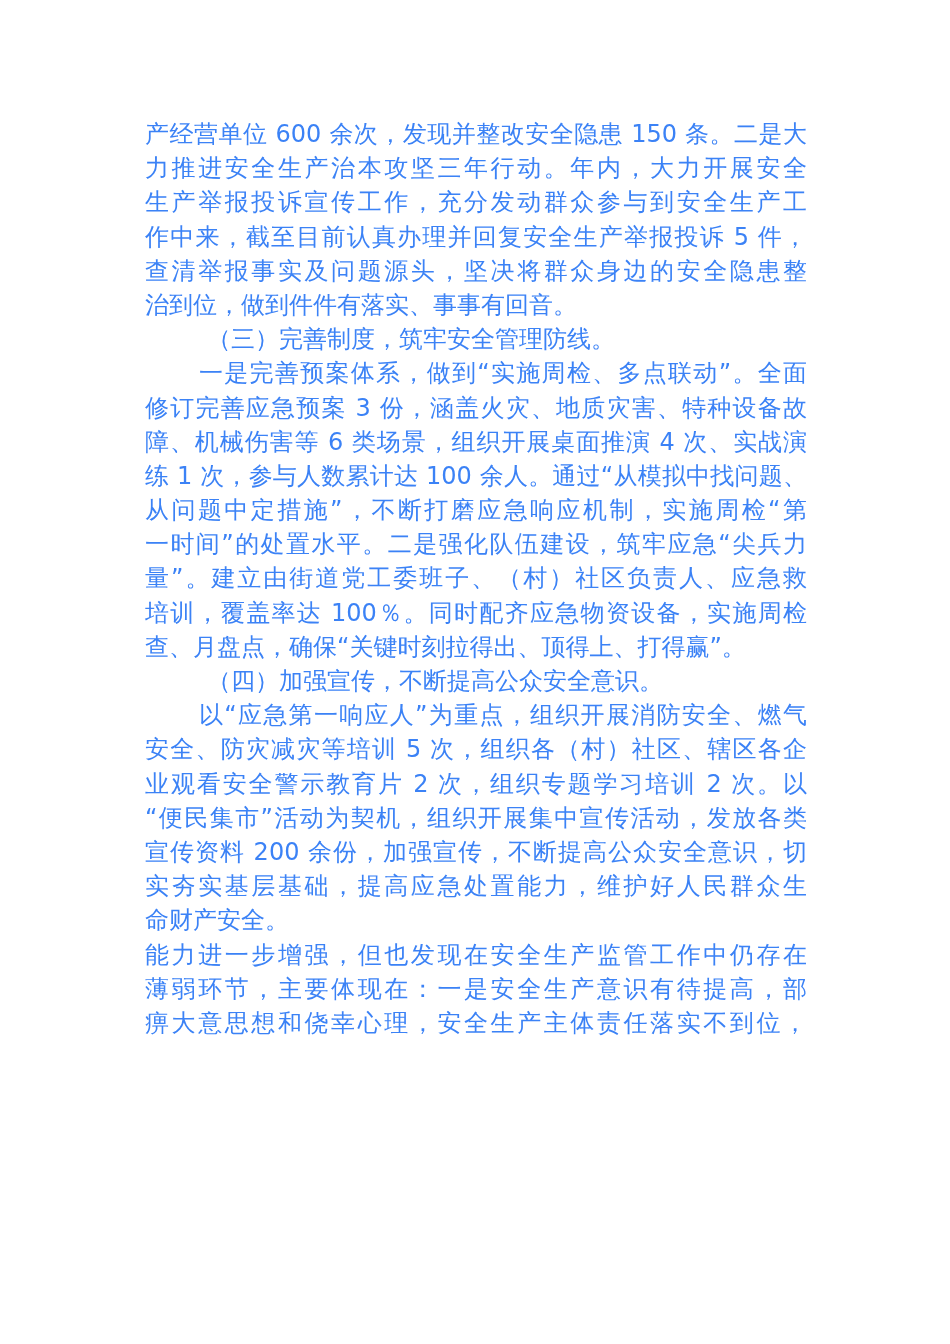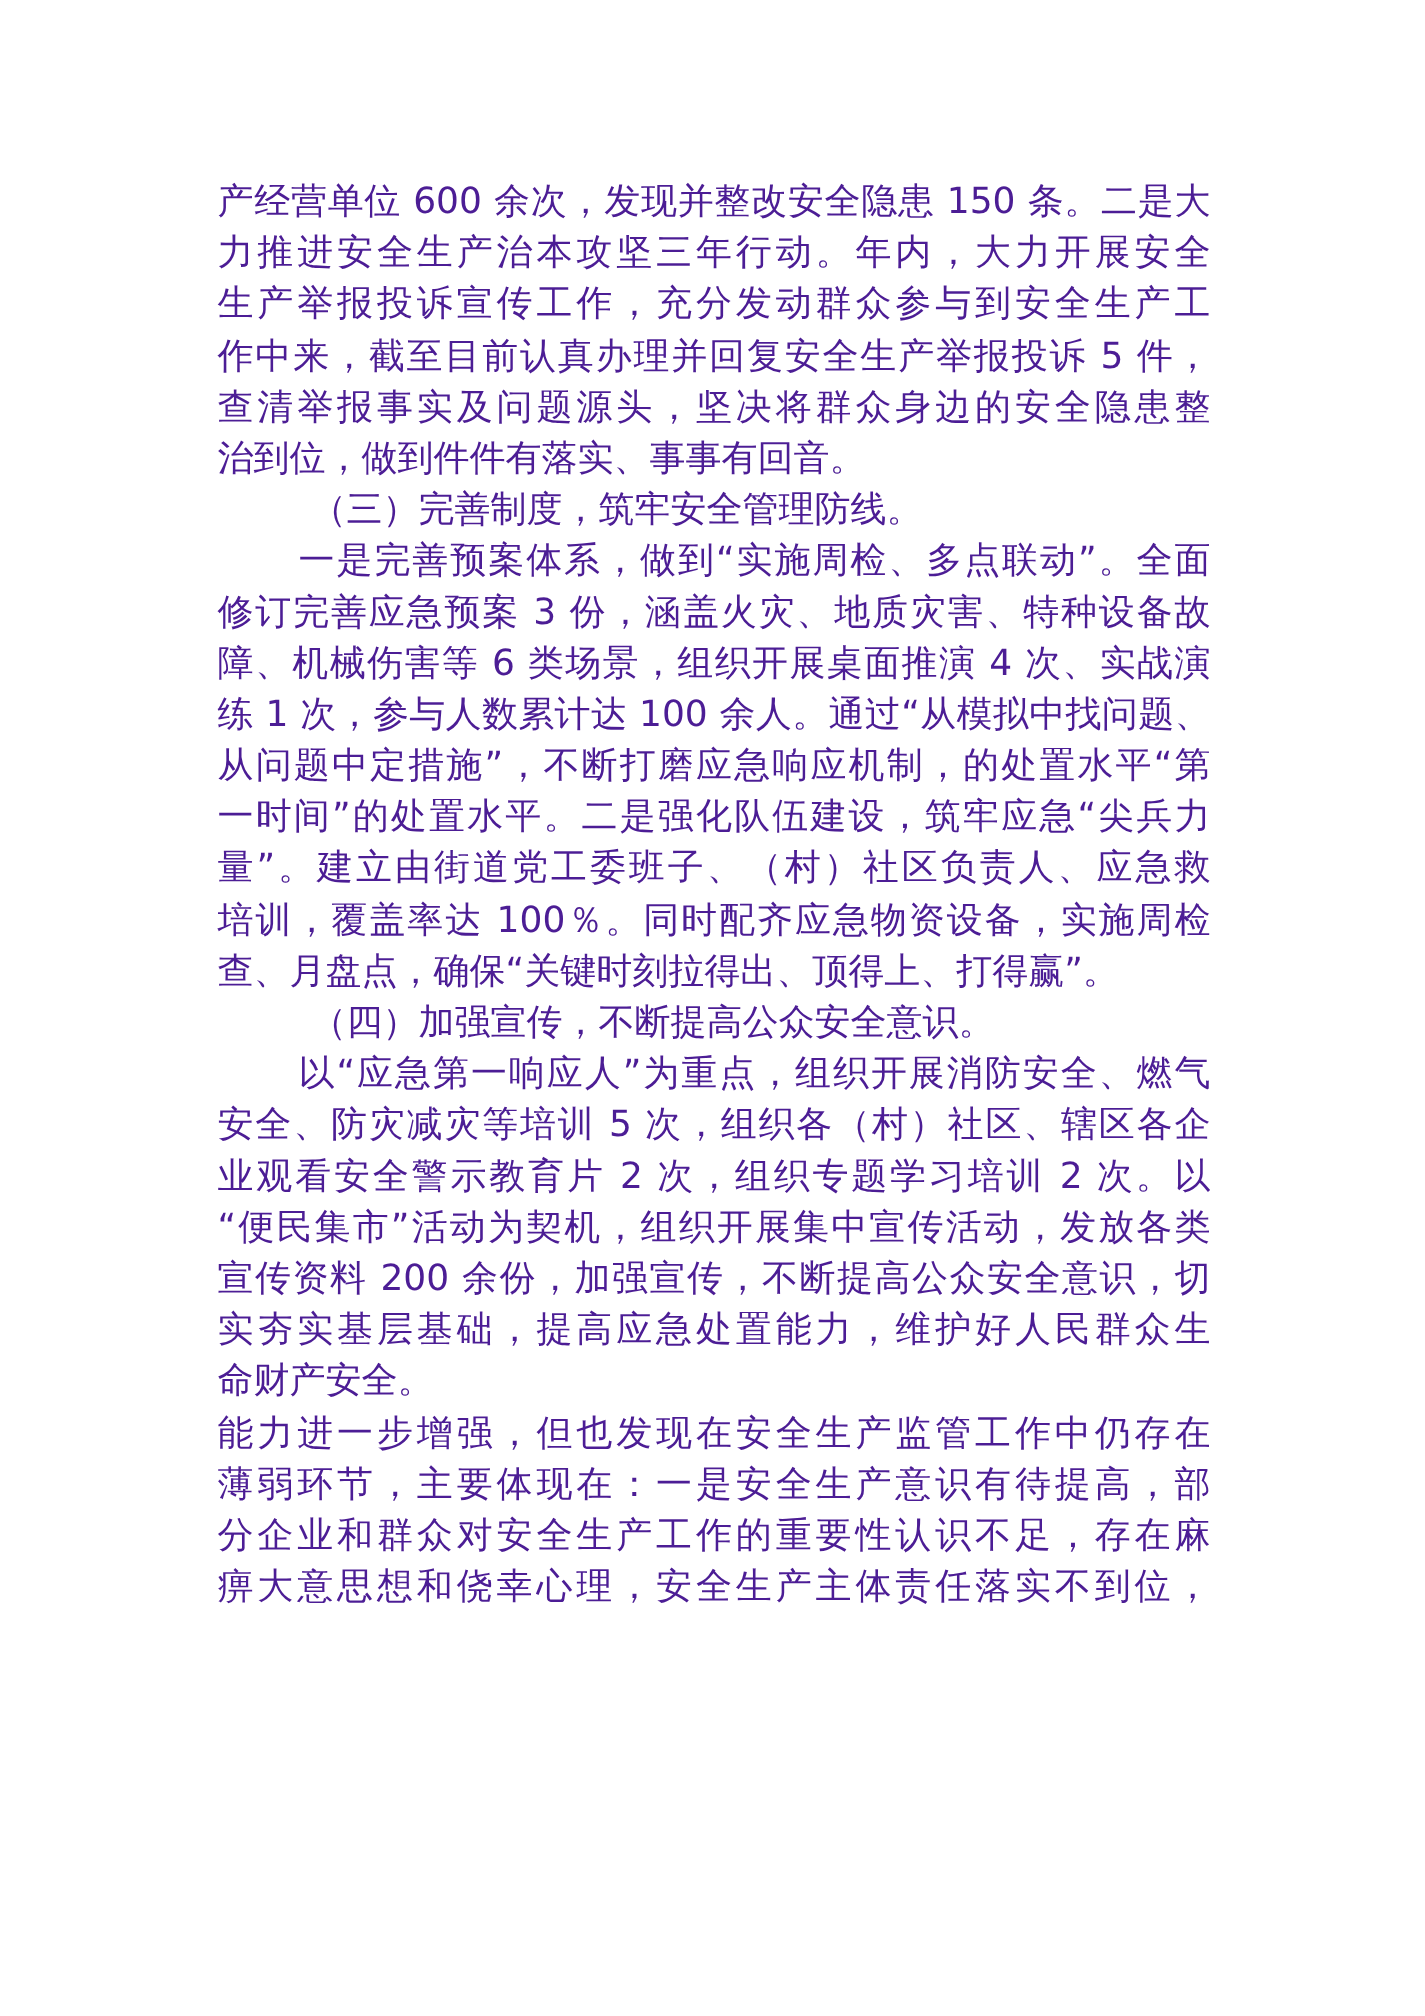--- a/index.html
+++ b/index.html
@@ -5,21 +5,21 @@
   html, body { margin: 0; padding: 0; background: #ffffff; }
   body { width: 950px; height: 1344px; position: relative; overflow: hidden; }
   .page {
     position: absolute;
     left: 145px;
     top: 117px;
     width: 662px;
     font-family: "DejaVu Sans", "Liberation Sans", sans-serif;
     font-size: 24px;
     line-height: 34.2px;
-    color: #4c1d95;
+    color: #3b82f6;
   }
   .line {
     display: block;
     height: 34.2px;
     white-space: nowrap;
     text-align: justify;
     text-align-last: justify;
     letter-spacing: 0px;
   }
   .line.last { text-align-last: left; }
@@ -35,30 +35,29 @@
   <span class="line">力推进安全生产治本攻坚三年行动。年内，大力开展安全</span>
   <span class="line">生产举报投诉宣传工作，充分发动群众参与到安全生产工</span>
   <span class="line">作中来，截至目前认真办理并回复安全生产举报投诉 5 件，</span>
   <span class="line">查清举报事实及问题源头，坚决将群众身边的安全隐患整</span>
   <span class="line last">治到位，做到件件有落实、事事有回音。</span>
   <span class="line indent2">（三）完善制度，筑牢安全管理防线。</span>
   <span class="line indent1j">一是完善预案体系，做到“实施周检、多点联动”。全面</span>
   <span class="line">修订完善应急预案 3 份，涵盖火灾、地质灾害、特种设备故</span>
   <span class="line">障、机械伤害等 6 类场景，组织开展桌面推演 4 次、实战演</span>
   <span class="line">练 1 次，参与人数累计达 100 余人。通过“从模拟中找问题、</span>
-  <span class="line">从问题中定措施”，不断打磨应急响应机制，的处置水平“第</span>
+  <span class="line">从问题中定措施”，不断打磨应急响应机制，实施周检“第</span>
   <span class="line">一时间”的处置水平。二是强化队伍建设，筑牢应急“尖兵力</span>
   <span class="line">量”。建立由街道党工委班子、（村）社区负责人、应急救</span>
   <span class="line">培训，覆盖率达 100％。同时配齐应急物资设备，实施周检</span>
   <span class="line last">查、月盘点，确保“关键时刻拉得出、顶得上、打得赢”。</span>
   <span class="line indent2">（四）加强宣传，不断提高公众安全意识。</span>
   <span class="line indent1j">以“应急第一响应人”为重点，组织开展消防安全、燃气</span>
   <span class="line">安全、防灾减灾等培训 5 次，组织各（村）社区、辖区各企</span>
   <span class="line">业观看安全警示教育片 2 次，组织专题学习培训 2 次。以</span>
   <span class="line">“便民集市”活动为契机，组织开展集中宣传活动，发放各类</span>
   <span class="line">宣传资料 200 余份，加强宣传，不断提高公众安全意识，切</span>
   <span class="line">实夯实基层基础，提高应急处置能力，维护好人民群众生</span>
   <span class="line last">命财产安全。</span>
   <span class="line">能力进一步增强，但也发现在安全生产监管工作中仍存在</span>
   <span class="line">薄弱环节，主要体现在：一是安全生产意识有待提高，部</span>
-  <span class="line">分企业和群众对安全生产工作的重要性认识不足，存在麻</span>
   <span class="line">痹大意思想和侥幸心理，安全生产主体责任落实不到位，</span>
 </div>
 
 </body></html>

